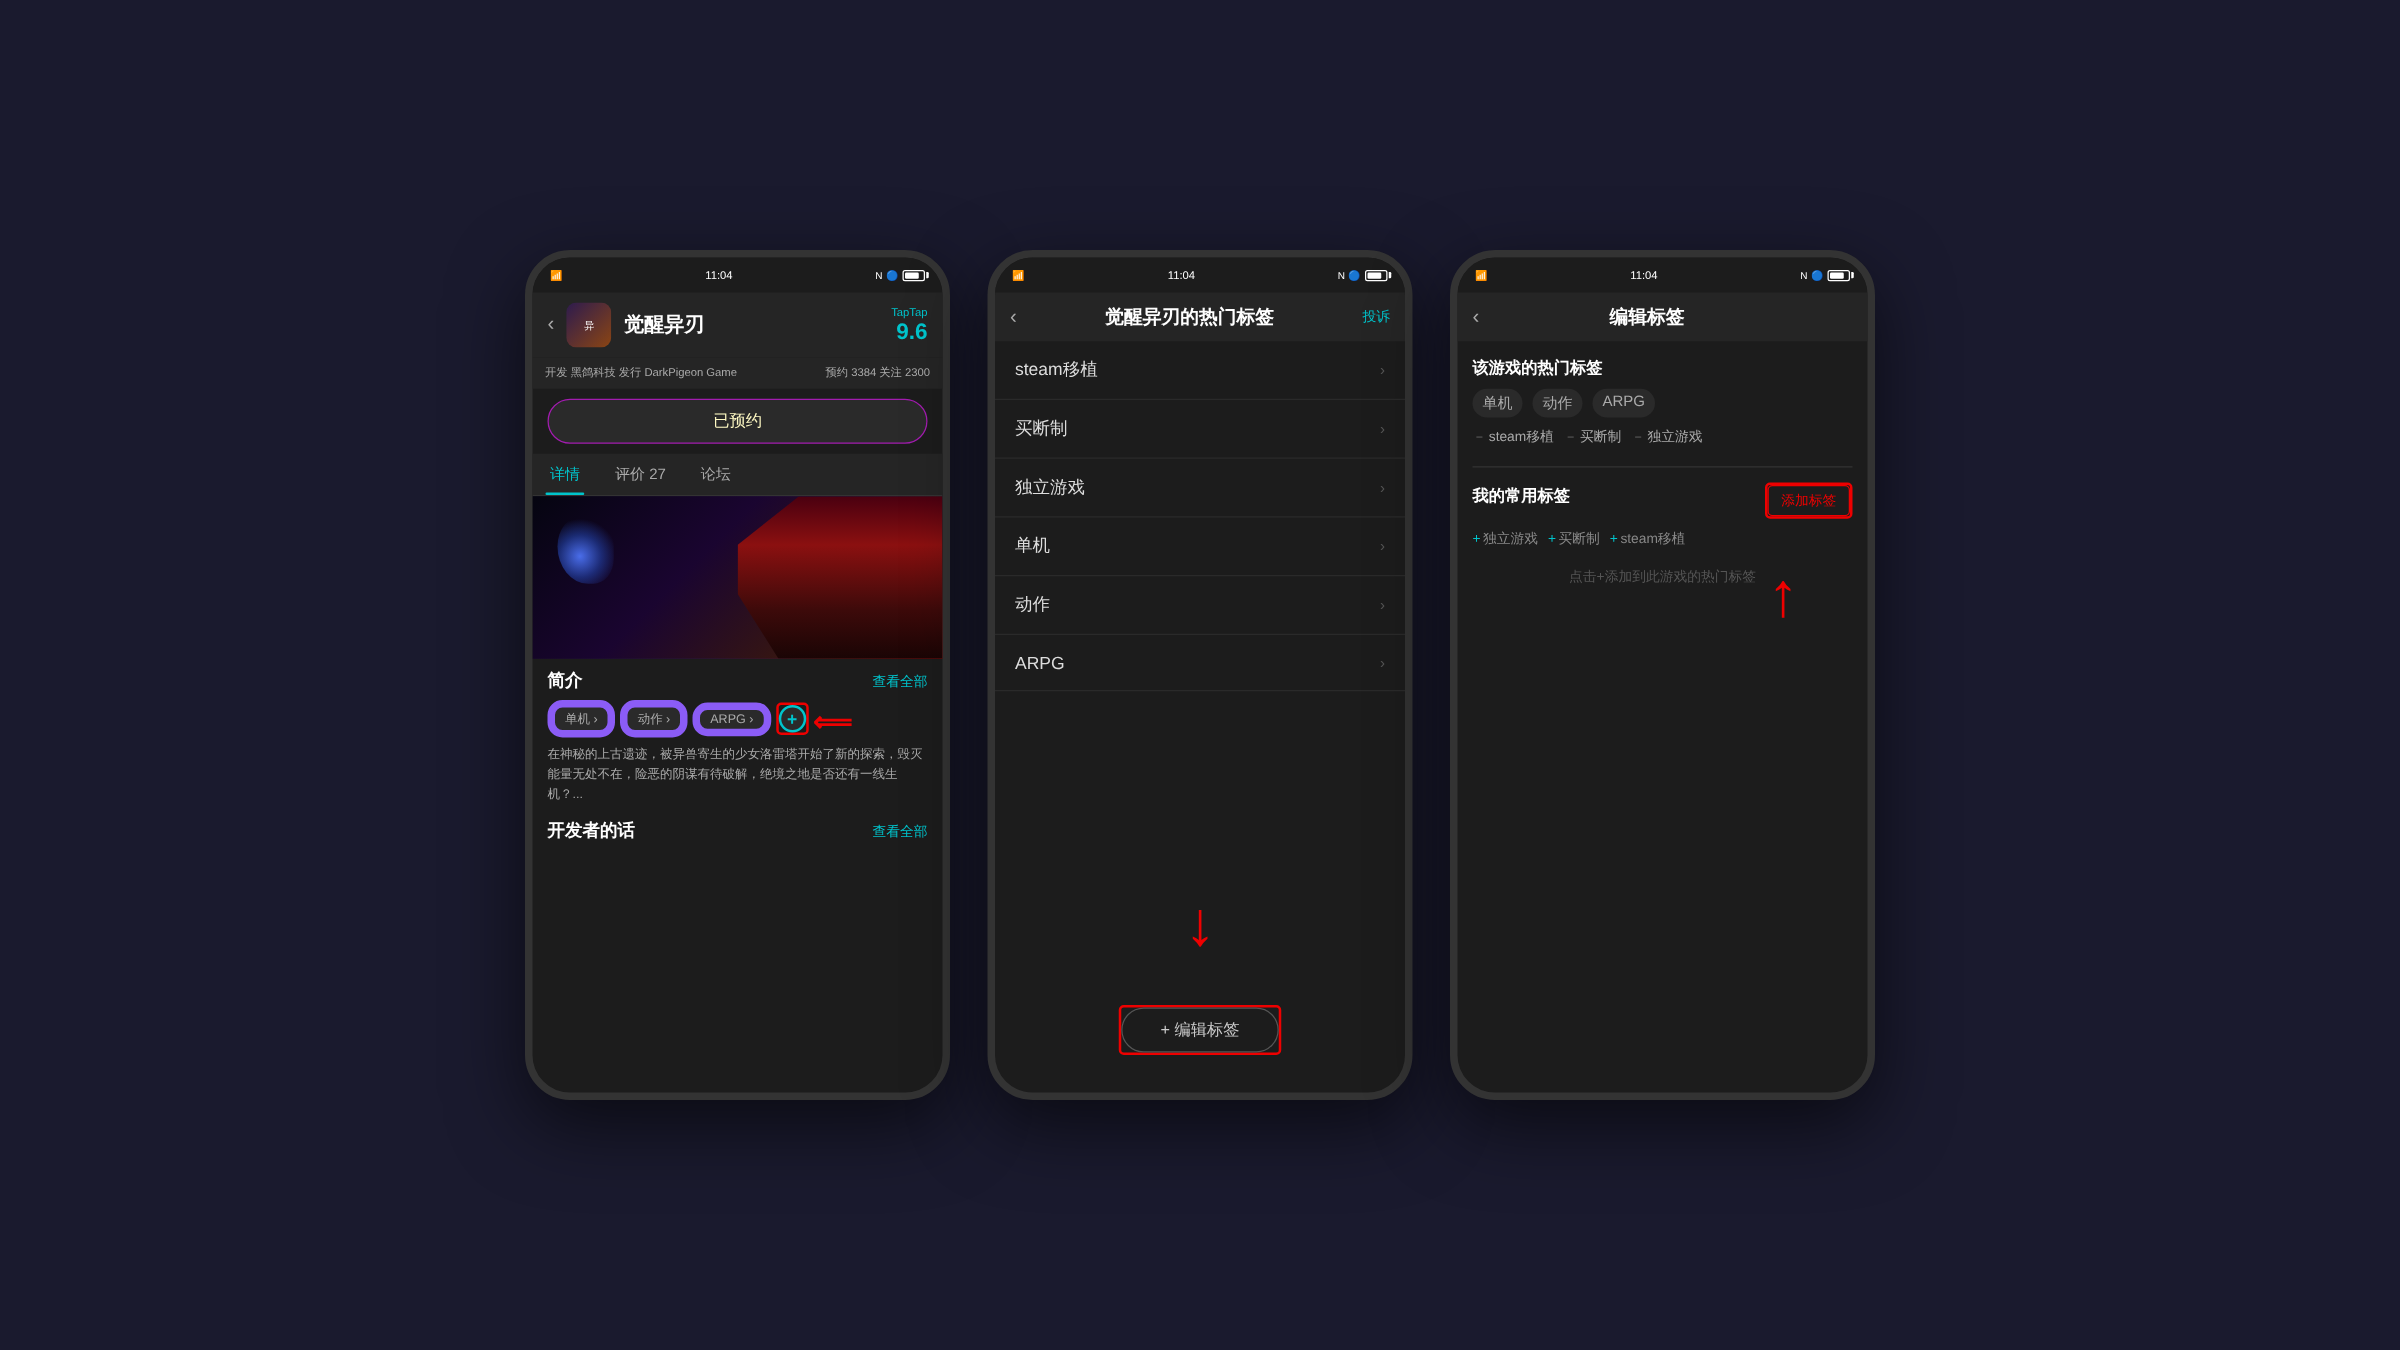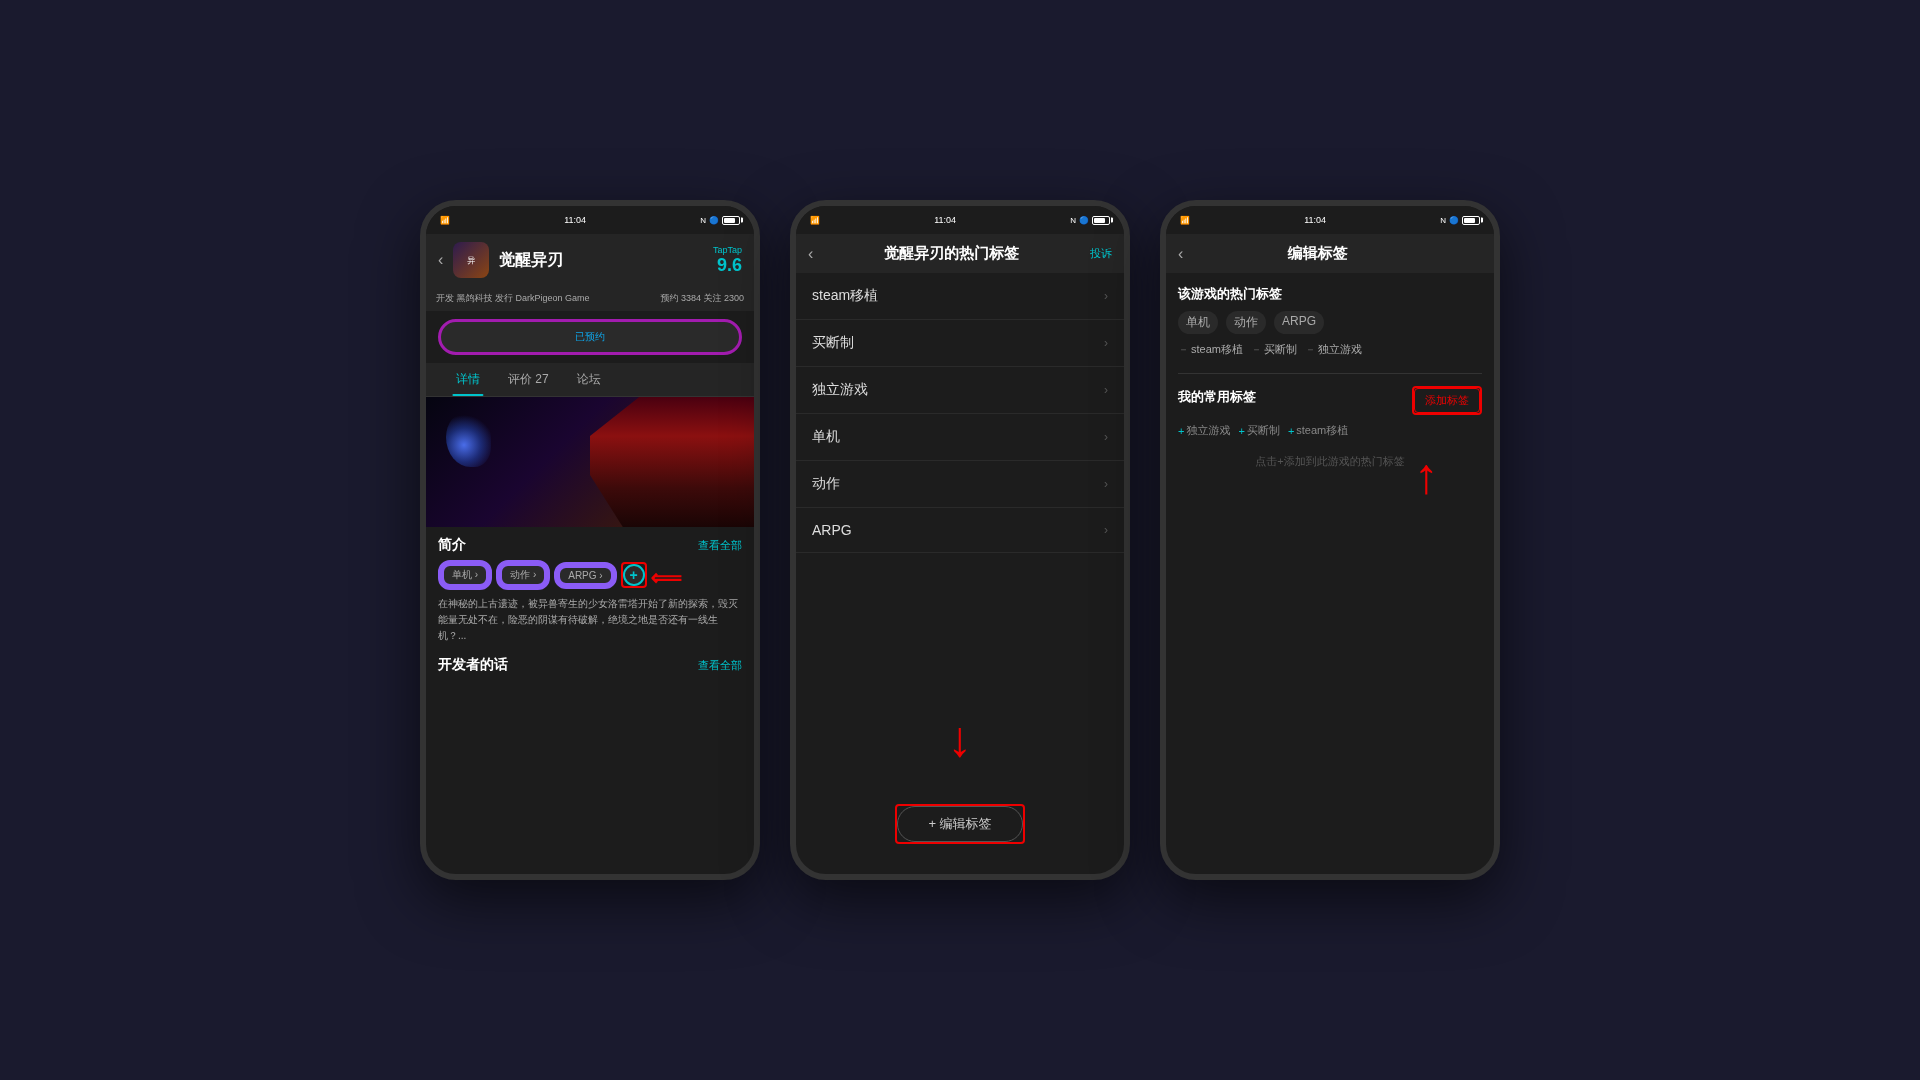--- a/index.html
+++ b/index.html
@@ -94,31 +94,31 @@
       align-items: flex-end;
       justify-content: space-between;
       background: #252525;
     }
     .game-meta-left { color: #aaa; font-size: 9px; }
     .game-meta-right { color: #aaa; font-size: 9px; }
 
     .reserve-btn {
       margin: 8px 12px;
       background: #2a2a2a;
-      border: 3px solid #a21caf;
+      border: 1px solid #a21caf;
       border-radius: 20px;
       padding: 8px;
       text-align: center;
-      color: #0ea5e9;
-      font-size: 10px;
+      color: #fef9c3;
+      font-size: 13px;
     }
 
     .tabs-bar {
       display: flex;
-      padding: 0 16px;
+      padding: 0 0;
       border-bottom: 1px solid #333;
       background: #252525;
     }
     .tab-item {
       padding: 8px 14px;
       color: #aaa;
       font-size: 12px;
       position: relative;
     }
     .tab-item.active {

